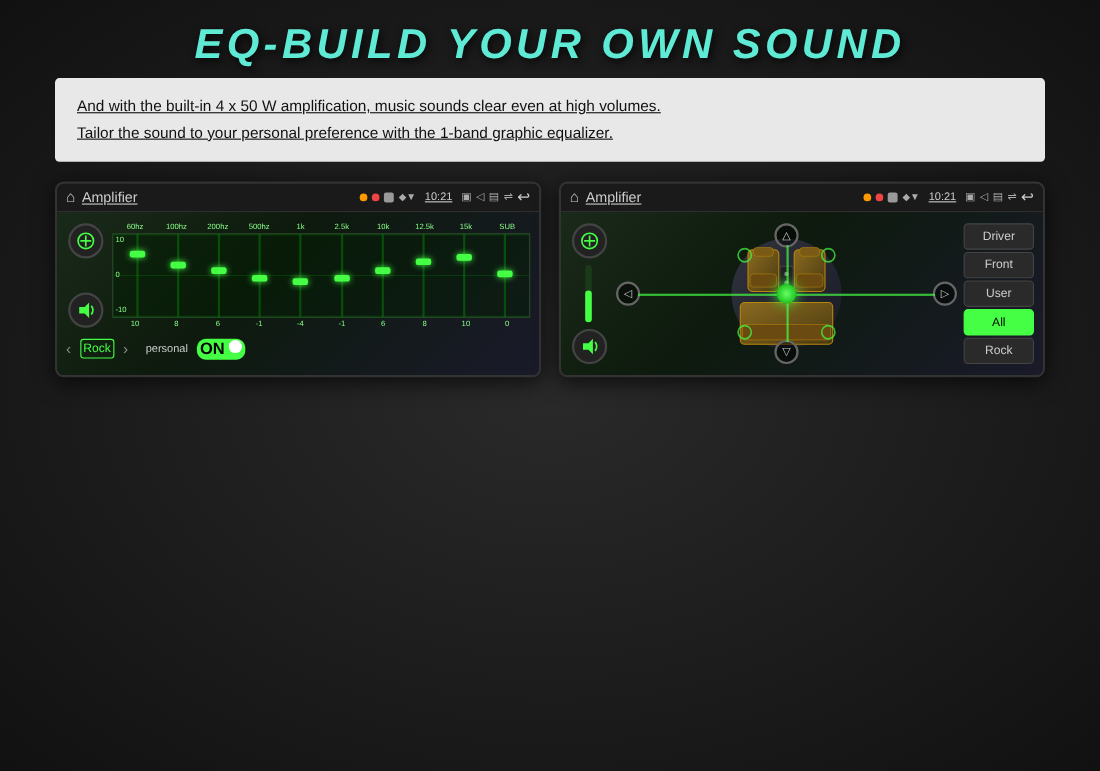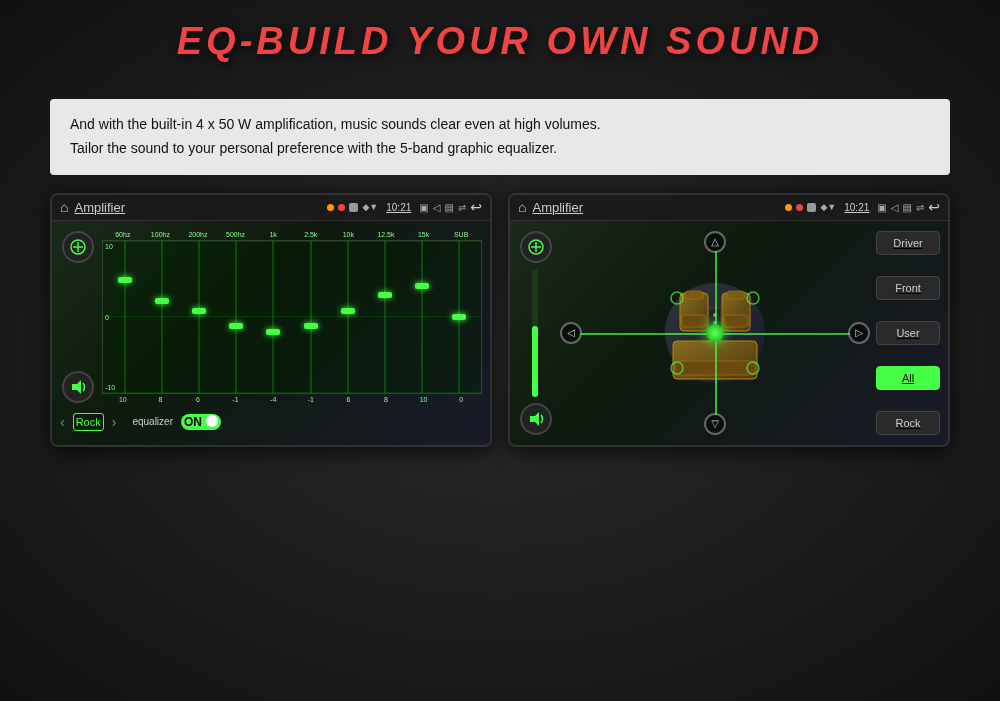--- a/index.html
+++ b/index.html
@@ -21,40 +21,41 @@
     .content {
       position: relative;
       z-index: 2;
       padding: 20px 40px;
     }
 
     .main-title {
       text-align: center;
       font-size: 38px;
       font-weight: 900;
-      color: #ef4444;
+      color: #5eead4;
       letter-spacing: 4px;
       text-transform: uppercase;
-      margin-bottom: 36px;
+      margin-bottom: 8px;
       font-style: italic;
       text-shadow: 2px 2px 8px rgba(0,0,0,0.8);
     }
 
     .description {
       color: #222;
       background: #e8e8e8;
       border-radius: 4px;
       padding: 14px 20px;
       margin: 0 10px 18px 10px;
       font-size: 14px;
       line-height: 1.7;
     }
 
     .description p {
       color: #111;
+      text-decoration: underline;
     }
 
     .screenshots-row {
       display: flex;
       gap: 16px;
       margin: 0 10px;
     }
 
     
     .screen-mockup {
@@ -280,21 +281,21 @@
       font-size: 10px;
       color: #ccc;
       margin-left: 8px;
     }
 
     .eq-toggle {
       display: inline-flex;
       background: #4f4;
       border-radius: 8px;
       padding: 1px 3px;
-      font-size: 12px;
+      font-size: 15px;
       color: #000;
       font-weight: bold;
       gap: 4px;
       min-width: 32px;
     }
 
     .eq-toggle-knob {
       width: 12px;
       height: 12px;
       background: #fff;
@@ -374,23 +375,22 @@
       top: 20px;
       bottom: 20px;
       width: 2px;
       background: #4f4;
       opacity: 0.7;
     }
 
     .amp-right {
       display: flex;
       flex-direction: column;
-      gap: 21px;
+      gap: 2px;
       width: 64px;
-      text-decoration: underline;
     }
 
     .amp-preset-btn {
       background: #2a2a2a;
       border: 1px solid #444;
       border-radius: 4px;
       color: #ccc;
       font-size: 11px;
       padding: 5px 4px;
       text-align: center;
@@ -419,21 +419,21 @@
 
 <div class="watermark" style="top:280px; left:120px; transform:rotate(-20deg);">Dasaita<br>////copyright by</div>
 <div class="watermark" style="top:280px; left:550px; transform:rotate(-20deg);">Dasaita<br>////copyright by</div>
 
 <div class="content">
 
   <h1 class="main-title">EQ-BUILD YOUR OWN SOUND</h1>
 
   <div class="description">
     <p>And with the built-in 4 x 50 W amplification, music sounds clear even at high volumes.</p>
-    <p>Tailor the sound to your personal preference with the 5-band graphic equalizer.</p>
+    <p>Tailor the sound to your personal preference with the 1-band graphic equalizer.</p>
   </div>
 
   <div class="screenshots-row">
 
     <div class="screen-mockup">
 
       <div class="status-bar">
         <span class="home-icon">⌂</span>
         <span class="app-title">Amplifier</span>
         <div class="status-icons">
@@ -568,21 +568,21 @@
               <span class="eq-bottom-label">10</span>
               <span class="eq-bottom-label">0</span>
             </div>
           </div>
         </div>
 
         <div class="eq-bottom-controls">
           <span class="eq-nav-btn">‹</span>
           <span class="eq-preset-btn">Rock</span>
           <span class="eq-nav-btn">›</span>
-          <span class="eq-loudness-label">equalizer</span>
+          <span class="eq-loudness-label">personal</span>
           <span class="eq-toggle">
             <span>ON</span>
             <span class="eq-toggle-knob"></span>
           </span>
         </div>
       </div>
     </div>
 
     <div class="screen-mockup">
 

